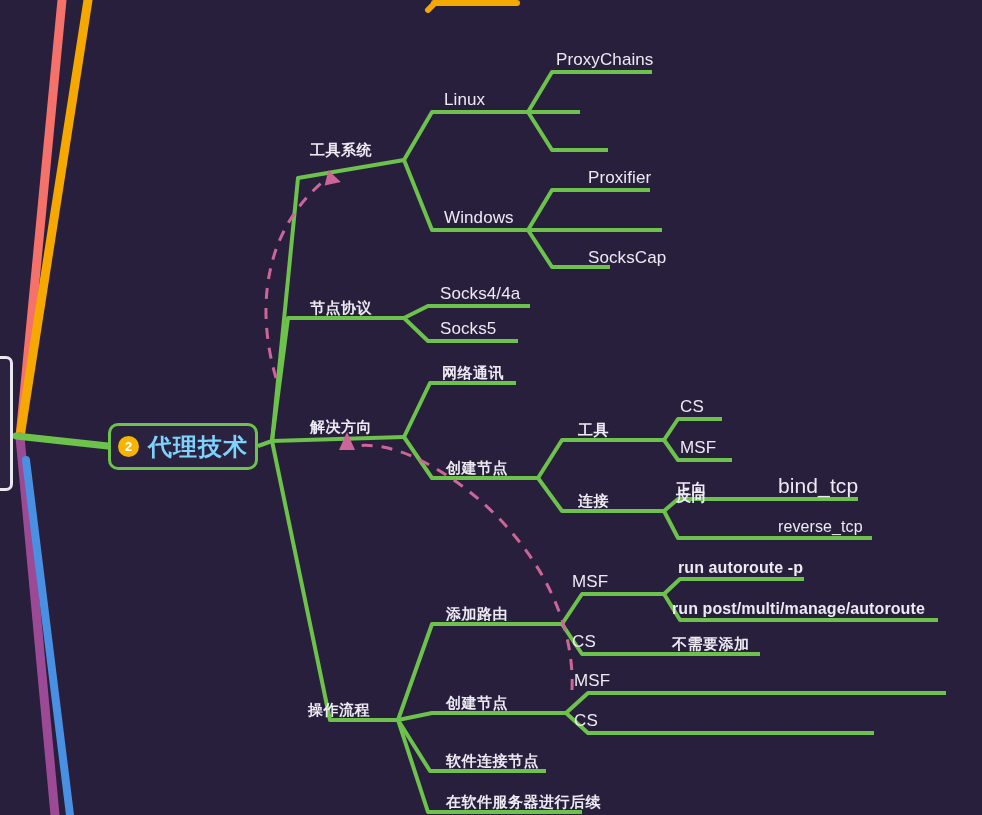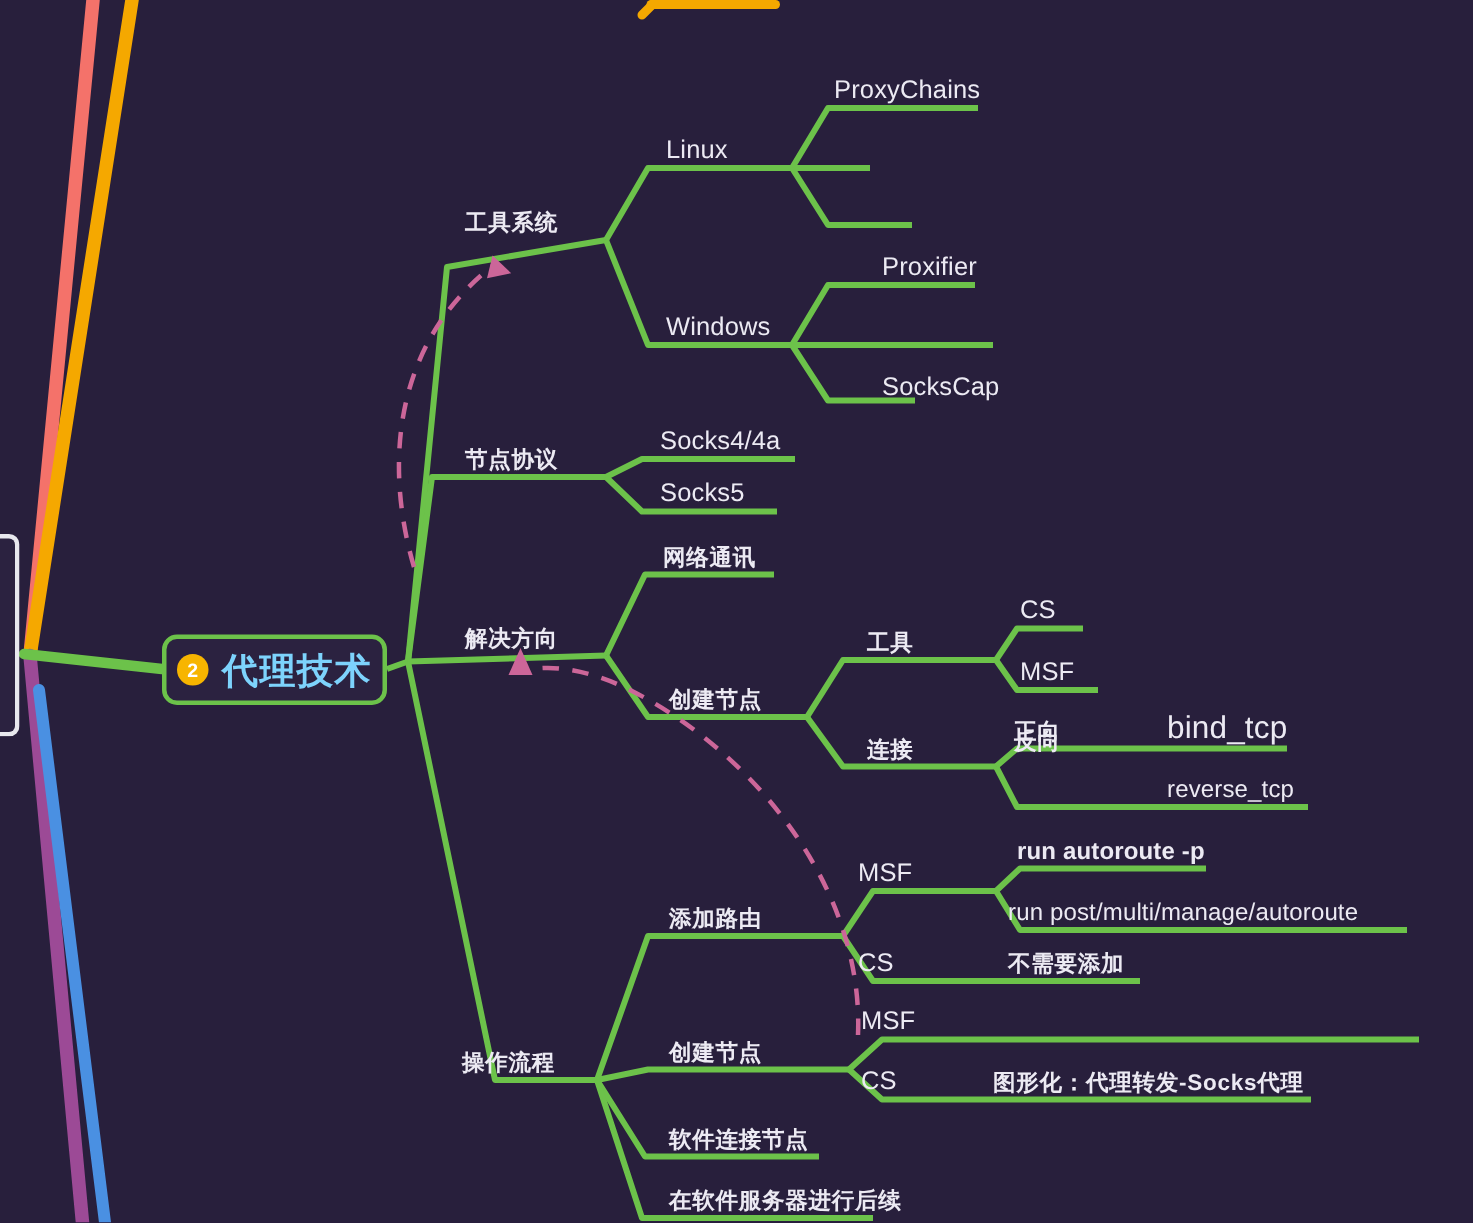--- a/index.html
+++ b/index.html
@@ -200,20 +200,19 @@
 
   <div class="node-label cn" style="left:446px; top:622px;">添加路由</div>
   <div class="node-label cn" style="left:446px; top:711px;">创建节点</div>
   <div class="node-label cn" style="left:446px; top:769px;">软件连接节点</div>
   <div class="node-label cn" style="left:446px; top:810px;">在软件服务器进行后续</div>
 
   <div class="node-label en" style="left:572px; top:592px; font-size:17px;">MSF</div>
   <div class="node-label en" style="left:572px; top:652px; font-size:17px;">CS</div>
 
   <div class="node-label en" style="left:678px; top:577px; font-size:16px;font-weight:bold;">run autoroute -p</div>
-  <div class="node-label en" style="left:672px; top:618px; font-size:16px;">run post/multi/manage/autoroute</div>
+  <div class="node-label en" style="left:672px; top:618px; font-size:16px;font-weight:bold;">run post/multi/manage/autoroute</div>
   <div class="node-label cn" style="left:672px; top:652px;">不需要添加</div>
 
   <div class="node-label en" style="left:574px; top:691px; font-size:17px;">MSF</div>
   <div class="node-label en" style="left:574px; top:731px; font-size:17px;">CS</div>
-  <div class="node-label cn" style="left:662px; top:731px;">图形化：代理转发-Socks代理</div>
 
 </div>
 
 </body></html>

